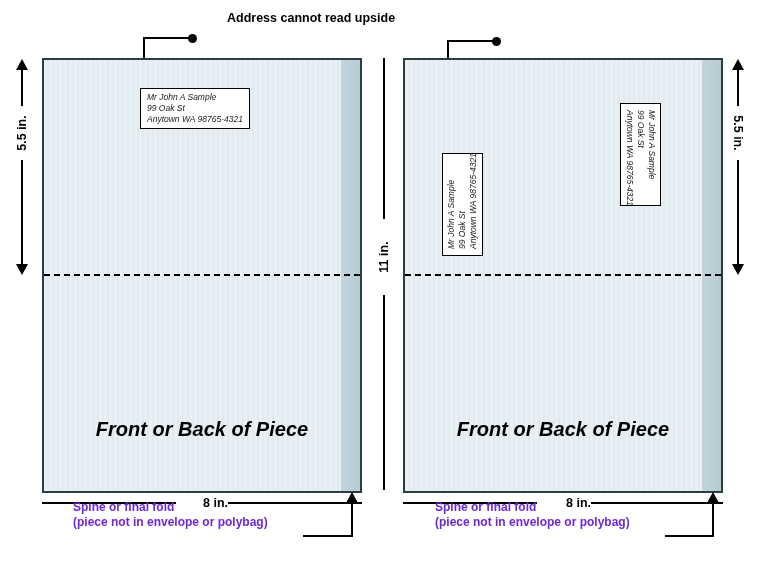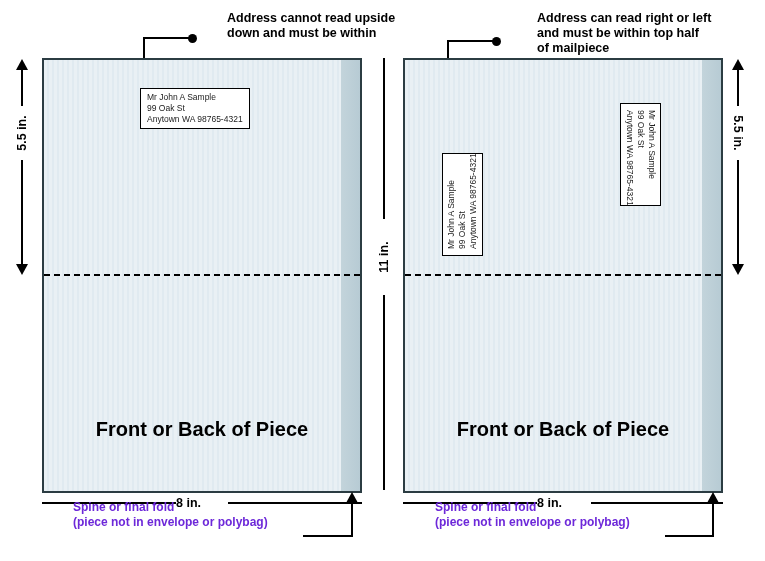--- a/index.html
+++ b/index.html
@@ -10,20 +10,21 @@
     --line:#000000;
   }
   html,body{margin:0;padding:0;}
   body{font-family:"Liberation Sans","DejaVu Sans",sans-serif;background:#ffffff;}
   .canvas{position:relative;width:765px;height:561px;background:#ffffff;overflow:hidden;}
 
   .panel{
     position:absolute;top:58px;width:320px;height:435px;box-sizing:border-box;
     border:2px solid var(--panel-border);
     background:repeating-linear-gradient(90deg,var(--panel-fill) 0px,var(--panel-fill) 3px,var(--panel-stripe) 3px,var(--panel-stripe) 5px);
+    font-style:italic;
   }
   .spine{position:absolute;top:0;right:0;width:19px;height:100%;
     background:linear-gradient(90deg,#c3d4db,var(--spine-fill));}
   .fold{position:absolute;left:0;right:0;top:214px;border-top:2px dashed var(--line);}
   .panel-title{position:absolute;left:0;right:0;top:358px;text-align:center;
     font-weight:bold;font-size:20px;color:#000;}
 
   .addr{
     position:absolute;background:#ffffff;border:1px solid #000;
     padding:3px 6px;font-size:8.5px;line-height:11px;color:#222;white-space:nowrap;
@@ -38,45 +39,39 @@
   .dot{position:absolute;width:9px;height:9px;border-radius:50%;background:var(--line);}
 
   .tri{position:absolute;width:0;height:0;}
   .tri-up{border-left:6px solid transparent;border-right:6px solid transparent;border-bottom:11px solid var(--line);}
   .tri-down{border-left:6px solid transparent;border-right:6px solid transparent;border-top:11px solid var(--line);}
 
   .dim-v{position:absolute;background:#fff;font-weight:bold;font-size:12.5px;text-align:center;white-space:nowrap;}
   .rot-ccw{transform:rotate(-90deg);}
   .rot-cw{transform:rotate(90deg);}
   .dim-h{position:absolute;top:495px;background:#fff;font-weight:bold;font-size:12.5px;
-    height:16px;line-height:16px;text-align:left;}
+    height:16px;line-height:16px;text-align:right;}
 
   .spine-note{position:absolute;top:500px;font-weight:bold;font-size:12px;line-height:15px;
     color:#6d28d9;}
   .spine-note span{display:block;}
 </style>
 </head>
 <body>
 
 <div class="canvas">
 
   <div class="note" style="left:205px;top:11px;">
     <span>Address cannot read upside</span>
-    <span>down and must be within</span>
   </div>
   <div class="dot" style="left:188px;top:34px;"></div>
   <div class="hline" style="left:144px;top:37px;width:48px;"></div>
   <div class="vline" style="left:143px;top:37px;height:32px;"></div>
   <div class="tri tri-down" style="left:138px;top:68px;"></div>
 
-  <div class="note" style="left:515px;top:11px;">
-    <span>Address can read right or left</span>
-    <span>and must be within top half</span>
-    <span>of mailpiece</span>
-  </div>
   <div class="dot" style="left:492px;top:37px;"></div>
   <div class="hline" style="left:448px;top:40px;width:48px;"></div>
   <div class="vline" style="left:447px;top:40px;height:95px;"></div>
   <div class="tri tri-down" style="left:442px;top:135px;"></div>
 
   <div class="panel" style="left:42px;">
     <div class="spine"></div>
     <div class="fold"></div>
     <div class="addr" style="left:96px;top:28px;">
       <div>Mr John A Sample</div>

